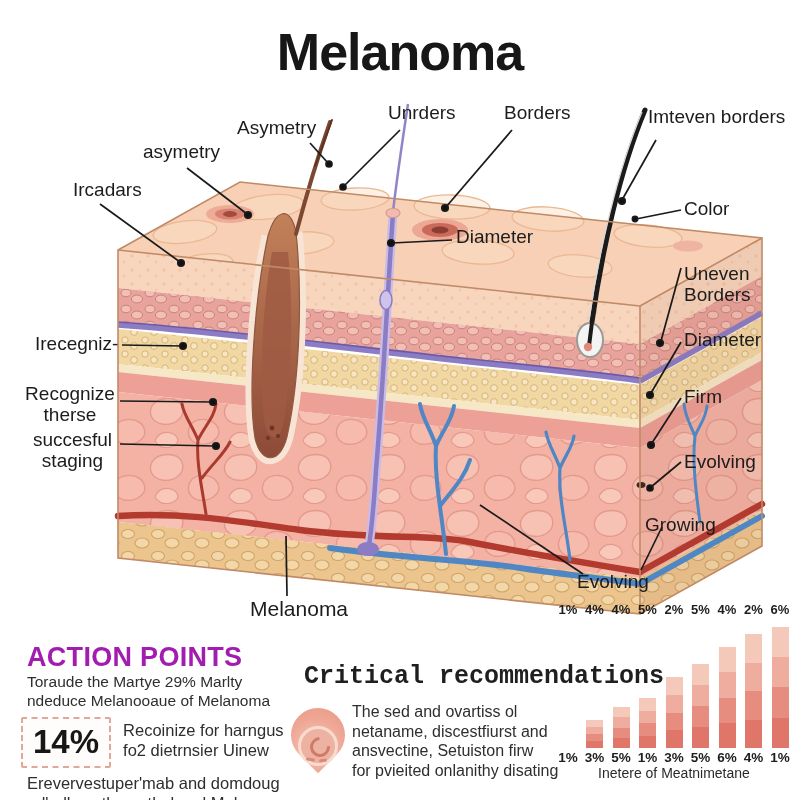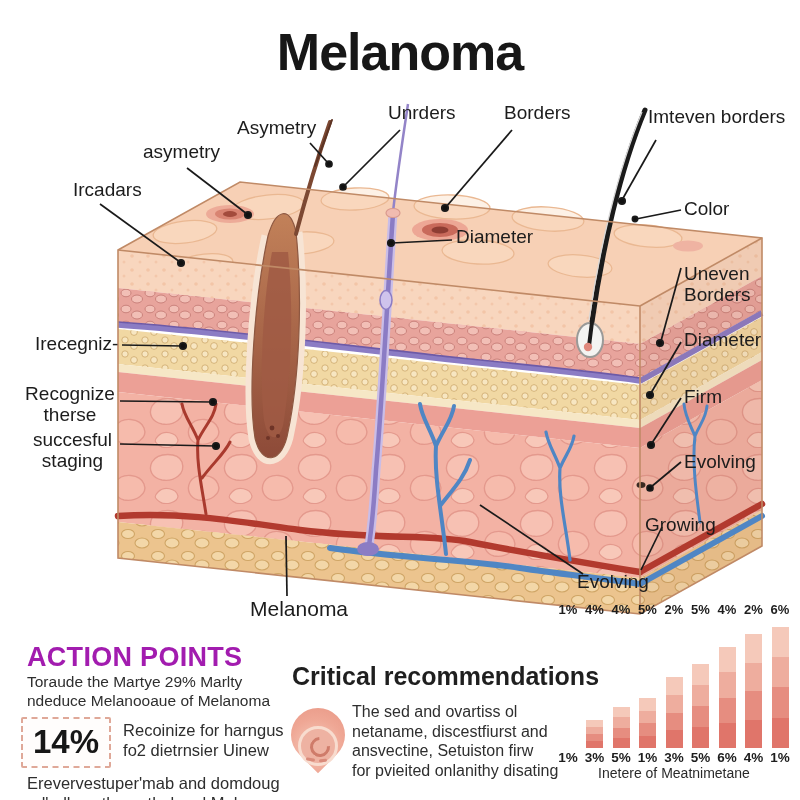--- a/index.html
+++ b/index.html
@@ -273,21 +273,21 @@
 ndeduce Melanooaue of Melanoma</div>
   <div style="display:flex;align-items:flex-start;margin-top:6px;margin-left:-6px;">
     <div class="statbox">14%</div>
     <div class="smalltxt" style="margin-left:12px;margin-top:3px;font-size:16.5px;">Recoinize for harngus
 fo2 dietrnsier Uinew</div>
   </div>
   <div class="smalltxt" style="margin-top:5px;font-size:16.5px;">Erevervestuper'mab and domdoug
 od'orlly puthe gothel and Mehom</div>
 </div>
 
-<div class="abs" style="left:292px;top:662px;z-index:2;">
+<div class="abs" style="left:304px;top:662px;z-index:2;font-family:Liberation Mono, monospace;">
   <div class="cr-head">Critical recommendations</div>
 </div>
 <div class="droplet" style="left:286px;top:694px;z-index:2;">
   <div class="drop-shape"></div>
   <div class="drop-ring"></div>
   <div class="drop-swirl"></div>
   <div class="drop-dash1"></div>
   <div class="drop-dash2"></div>
 </div>
 <div class="abs smalltxt" style="left:352px;top:702px;z-index:2;font-size:16px;">The sed and ovartiss ol

